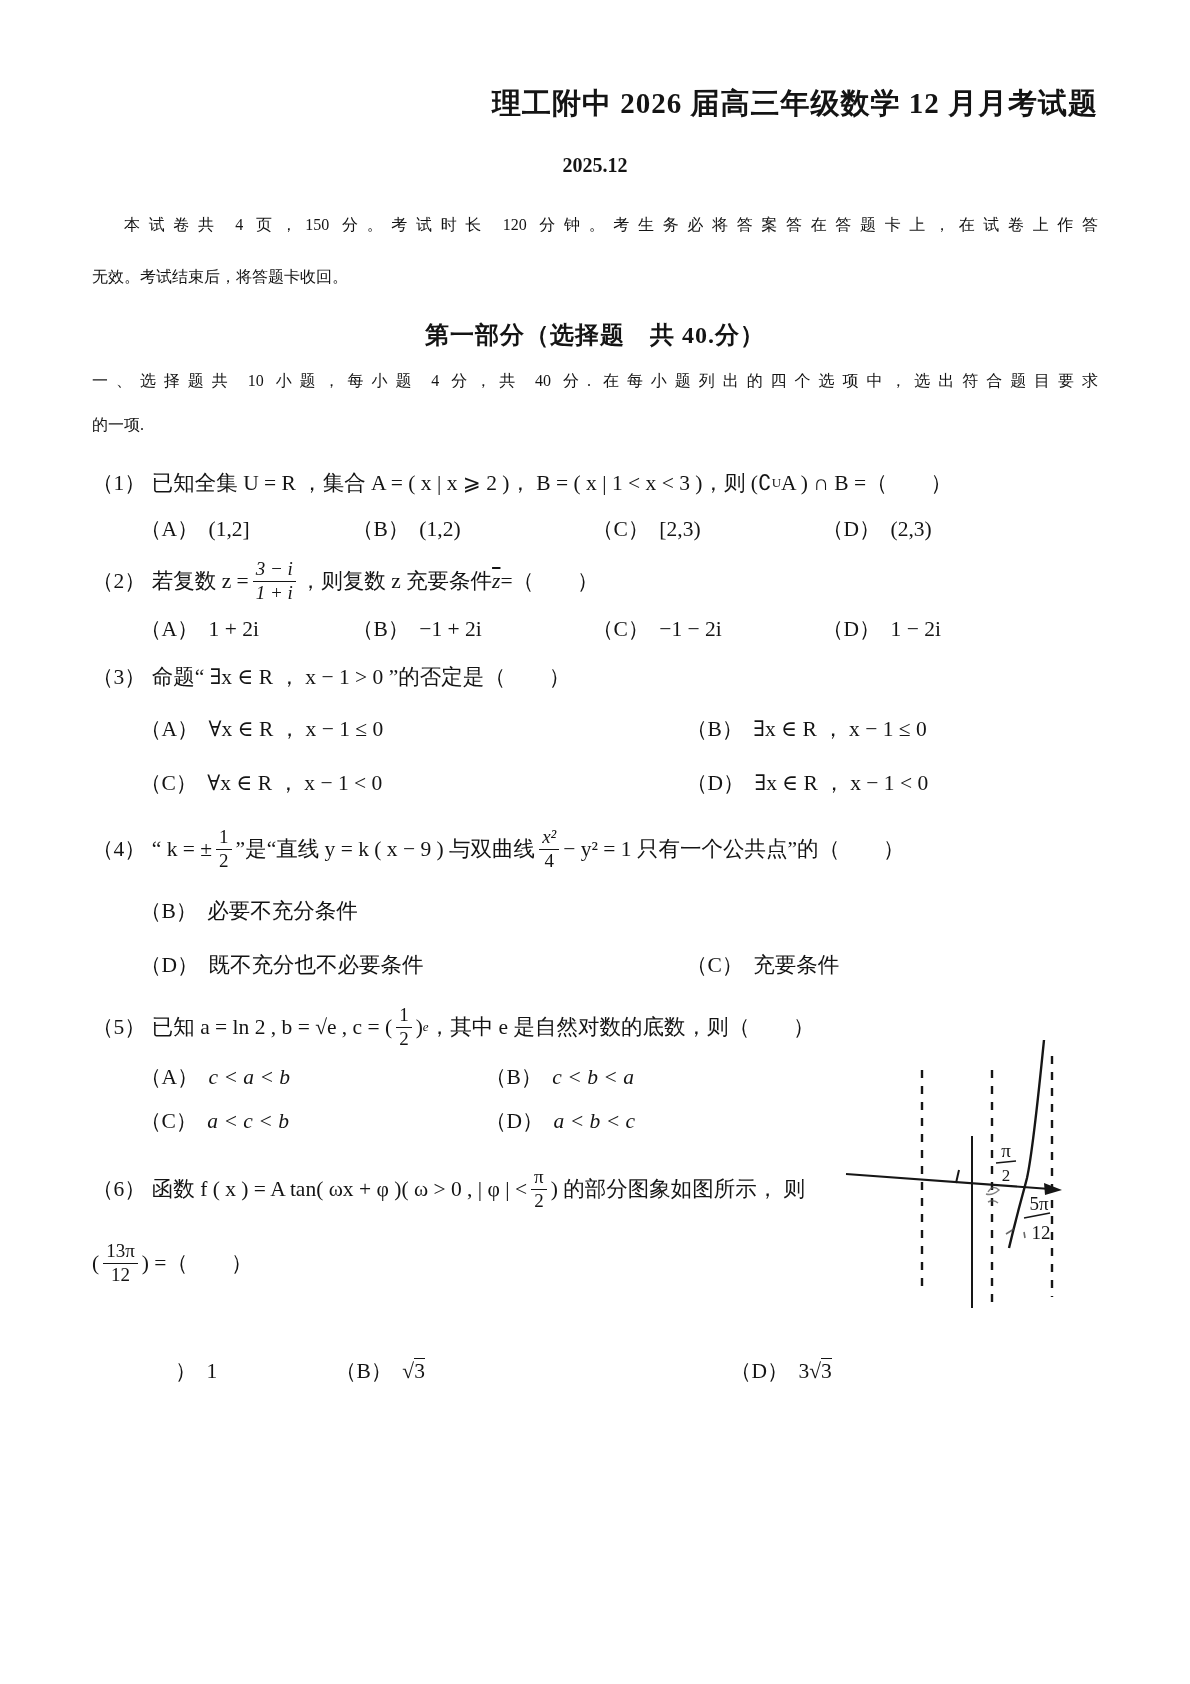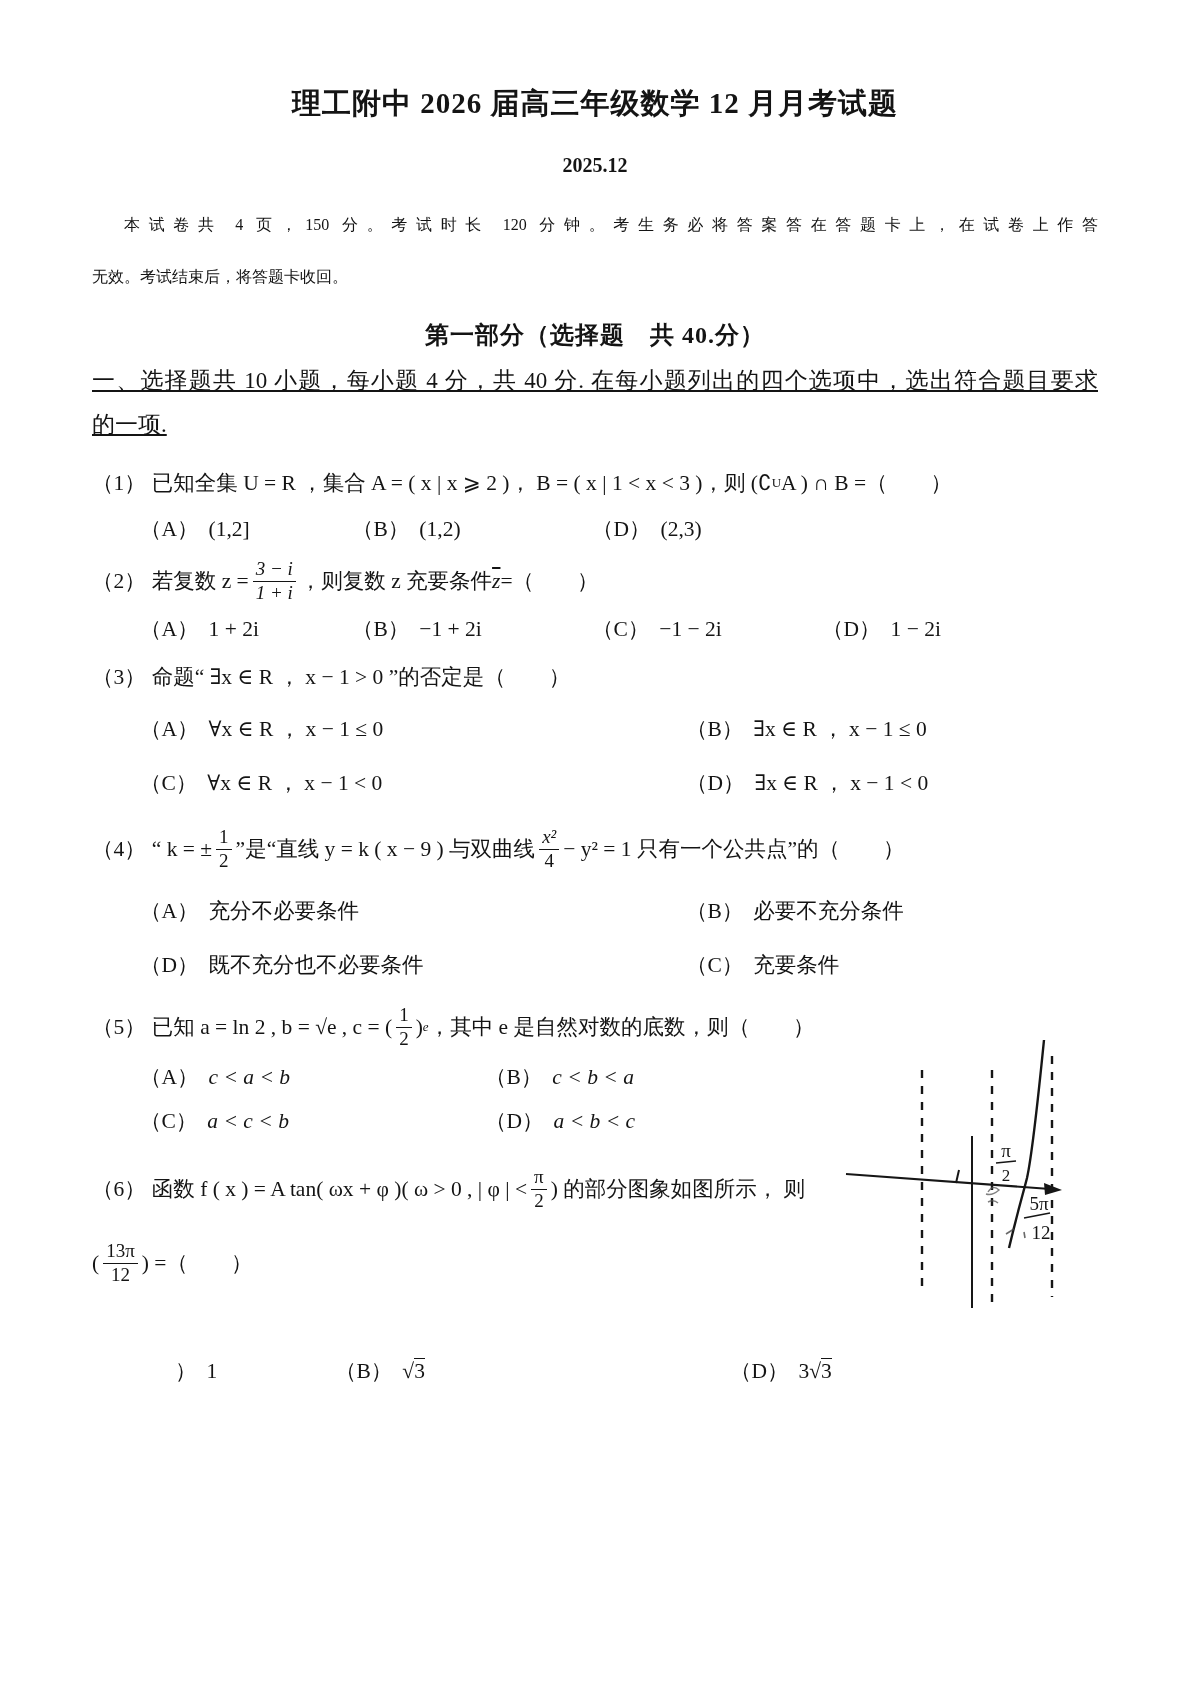--- a/index.html
+++ b/index.html
@@ -8,21 +8,21 @@
     width:1190px;height:1684px;
     margin:0 auto;
     background:#ffffff;
     color:#141414;
     font-family:"Liberation Serif","DejaVu Serif",serif;
     overflow:hidden;
   }
   .inner{padding:0 92px;}
   .title{
     padding-top:84px;
-    text-align:center;
+    text-align:right;
     font-size:29px;
     font-weight:bold;
     letter-spacing:1px;
   }
   .date{
     margin-top:30px;
     text-align:center;
     font-size:20px;
     font-weight:bold;
   }
@@ -30,21 +30,21 @@
   .notice .ln{line-height:52px;}
   .indent{text-indent:2em;}
   .fill{text-align:justify;text-align-last:justify;}
   .section-title{
     margin-top:16px;
     text-align:center;
     font-size:24px;
     font-weight:bold;
     letter-spacing:1px;
   }
-  .directions{margin-top:8px;font-size:23px;text-decoration:underline;}
+  .directions{margin-top:8px;font-size:16px;}
   .directions .ln{line-height:44px;}
   .q{font-size:21.5px;line-height:40px;}
   .stem{display:flex;align-items:center;flex-wrap:wrap;}
   .qnum{margin-right:6px;}
   
   .opts4{display:grid;grid-template-columns:212px 240px 230px auto;padding-left:48px;margin-top:4px;}
   .opts2{display:grid;grid-template-columns:520px auto;padding-left:48px;margin-top:10px;gap:26px;}
   .opts2n{display:grid;grid-template-columns:345px auto;padding-left:48px;margin-top:6px;}
   .opts6{display:grid;grid-template-columns:160px 395px auto;padding-left:83px;margin-top:64px;}
   .opt{white-space:nowrap;line-height:44px;}
@@ -86,20 +86,21 @@
       <div class="stem">
         <span class="qnum">（1）</span>
         <span>已知全集 U = R ，集合 A = ( x | x ⩾ 2 )， B = ( x | 1 &lt; x &lt; 3 )，则 (</span>
         <span>∁</span>
           <sub class="cset">U</sub>
         <span> A ) ∩ B =（　　）</span>
       </div>
       <div class="opts4">
         <span class="opt"><span class="lab">（A）</span><span>(1,2]</span></span>
         <span class="opt"><span class="lab">（B）</span><span>(1,2)</span></span>
+        <span class="opt"><span class="lab">（C）</span><span>[2,3)</span></span>
         <span class="opt"><span class="lab">（D）</span><span>(2,3)</span></span>
       </div>
     </div>
 
     <div class="q" style="margin-top:8px;">
       <div class="stem">
         <span class="qnum">（2）</span>
         <span>若复数 z =</span>
         <span class="frac">
             <span class="num mathv">3 − i</span>
@@ -141,21 +142,20 @@
             <span class="den">2</span>
           </span>
         <span>”是“直线 y = k ( x − 9 ) 与双曲线</span>
         <span class="frac">
             <span class="num mathv">x²</span>
             <span class="den">4</span>
           </span>
         <span>− y² = 1 只有一个公共点”的（　　）</span>
       </div>
       <div class="opts2" style="margin-top:18px;">
-        <span class="opt"><span class="lab">（A）</span><span>充分不必要条件</span></span>
         <span class="opt"><span class="lab">（B）</span><span>必要不充分条件</span></span>
       </div>
       <div class="opts2">
         <span class="opt"><span class="lab">（D）</span><span>既不充分也不必要条件</span></span>
         <span class="opt"><span class="lab">（C）</span><span>充要条件</span></span>
       </div>
     </div>
 
     <div class="q" style="margin-top:18px;">
       <div class="stem">

